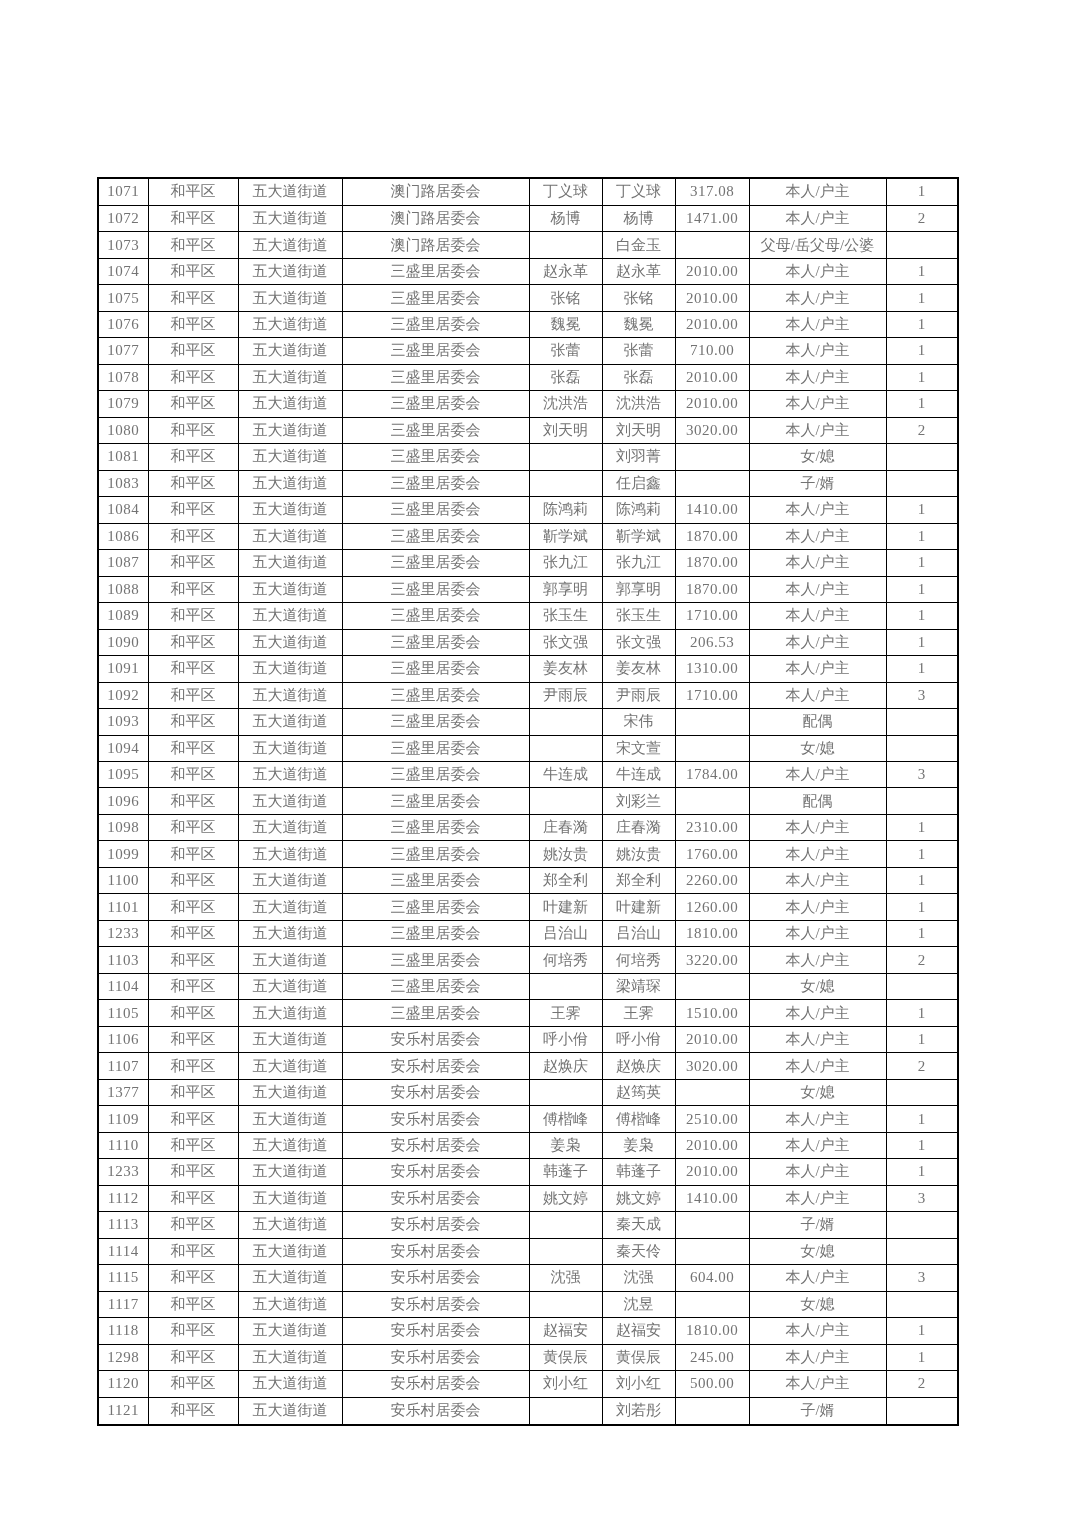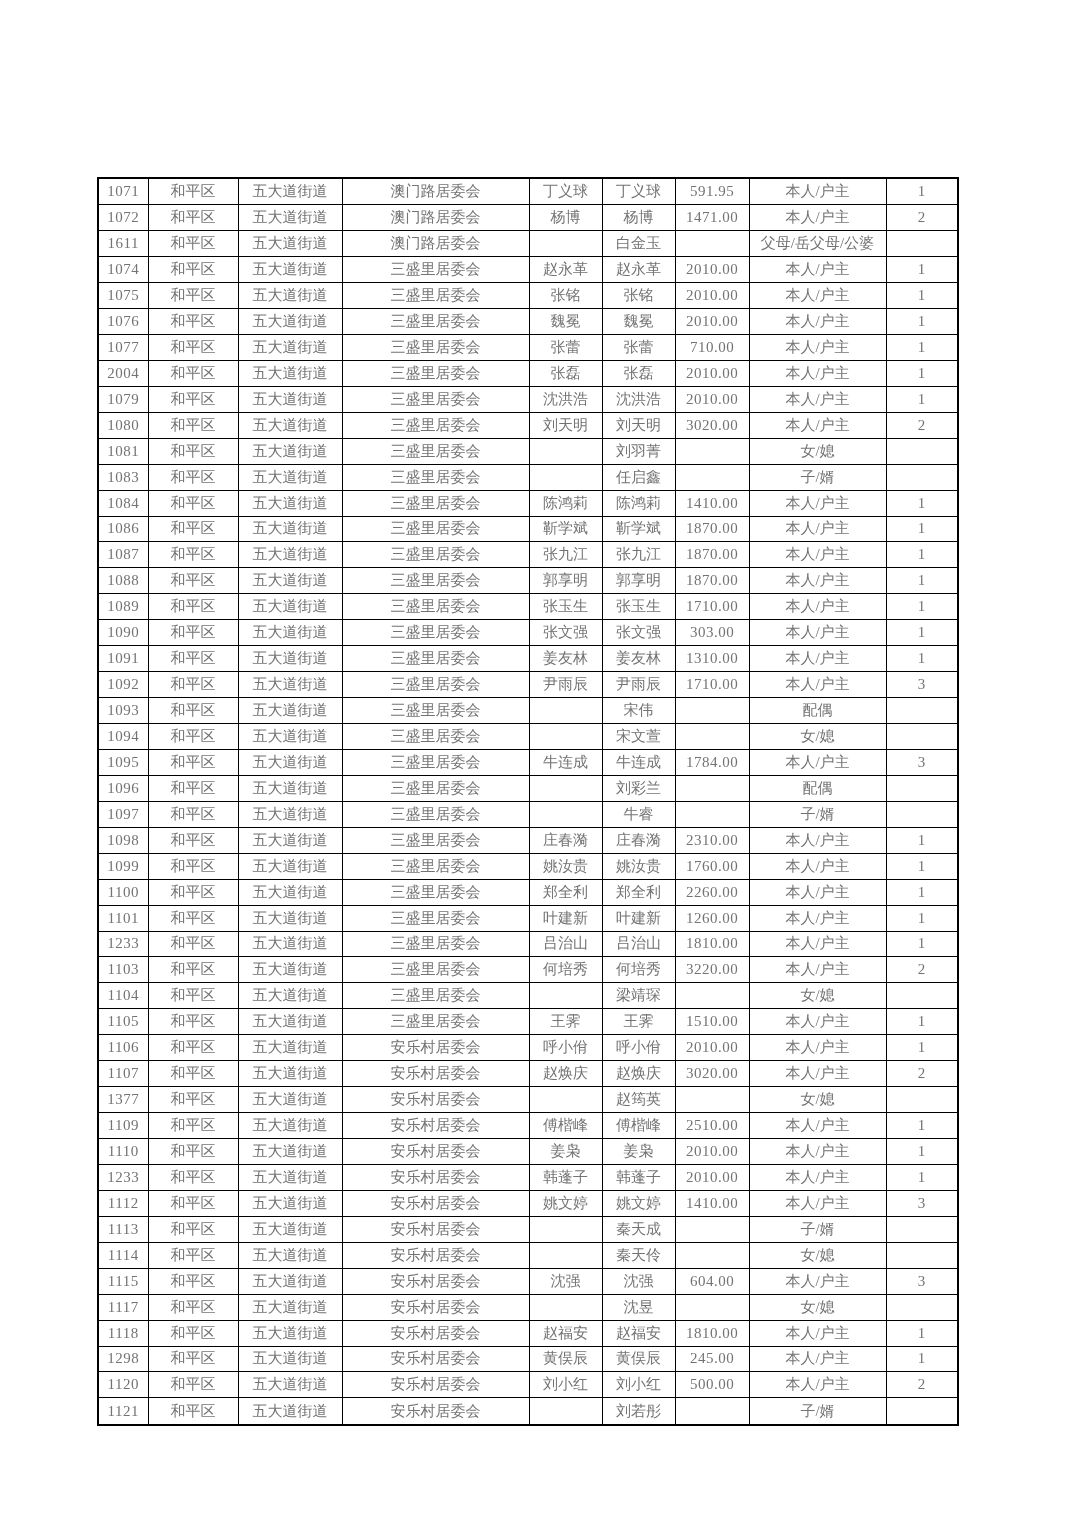--- a/index.html
+++ b/index.html
@@ -69,37 +69,37 @@
       <col class="c-count">
     </colgroup>
     <tbody>
         <tr>
           <td class="col-id">1071</td>
           <td class="col-district">和平区</td>
           <td class="col-street">五大道街道</td>
           <td class="col-committee">澳门路居委会</td>
           <td class="col-applicant">丁义球</td>
           <td class="col-member">丁义球</td>
-          <td class="col-amount">591.95</td>
+          <td class="col-amount">317.08</td>
           <td class="col-relation">本人/户主</td>
           <td class="col-count">1</td>
         </tr>
         <tr>
           <td class="col-id">1072</td>
           <td class="col-district">和平区</td>
           <td class="col-street">五大道街道</td>
           <td class="col-committee">澳门路居委会</td>
           <td class="col-applicant">杨博</td>
           <td class="col-member">杨博</td>
           <td class="col-amount">1471.00</td>
           <td class="col-relation">本人/户主</td>
           <td class="col-count">2</td>
         </tr>
         <tr>
-          <td class="col-id">1611</td>
+          <td class="col-id">1073</td>
           <td class="col-district">和平区</td>
           <td class="col-street">五大道街道</td>
           <td class="col-committee">澳门路居委会</td>
           <td class="col-applicant"></td>
           <td class="col-member">白金玉</td>
           <td class="col-amount"></td>
           <td class="col-relation">父母/岳父母/公婆</td>
           <td class="col-count"></td>
         </tr>
         <tr>
@@ -140,21 +140,21 @@
           <td class="col-district">和平区</td>
           <td class="col-street">五大道街道</td>
           <td class="col-committee">三盛里居委会</td>
           <td class="col-applicant">张蕾</td>
           <td class="col-member">张蕾</td>
           <td class="col-amount">710.00</td>
           <td class="col-relation">本人/户主</td>
           <td class="col-count">1</td>
         </tr>
         <tr>
-          <td class="col-id">2004</td>
+          <td class="col-id">1078</td>
           <td class="col-district">和平区</td>
           <td class="col-street">五大道街道</td>
           <td class="col-committee">三盛里居委会</td>
           <td class="col-applicant">张磊</td>
           <td class="col-member">张磊</td>
           <td class="col-amount">2010.00</td>
           <td class="col-relation">本人/户主</td>
           <td class="col-count">1</td>
         </tr>
         <tr>
@@ -256,21 +256,21 @@
           <td class="col-relation">本人/户主</td>
           <td class="col-count">1</td>
         </tr>
         <tr>
           <td class="col-id">1090</td>
           <td class="col-district">和平区</td>
           <td class="col-street">五大道街道</td>
           <td class="col-committee">三盛里居委会</td>
           <td class="col-applicant">张文强</td>
           <td class="col-member">张文强</td>
-          <td class="col-amount">303.00</td>
+          <td class="col-amount">206.53</td>
           <td class="col-relation">本人/户主</td>
           <td class="col-count">1</td>
         </tr>
         <tr>
           <td class="col-id">1091</td>
           <td class="col-district">和平区</td>
           <td class="col-street">五大道街道</td>
           <td class="col-committee">三盛里居委会</td>
           <td class="col-applicant">姜友林</td>
           <td class="col-member">姜友林</td>
@@ -324,31 +324,20 @@
         </tr>
         <tr>
           <td class="col-id">1096</td>
           <td class="col-district">和平区</td>
           <td class="col-street">五大道街道</td>
           <td class="col-committee">三盛里居委会</td>
           <td class="col-applicant"></td>
           <td class="col-member">刘彩兰</td>
           <td class="col-amount"></td>
           <td class="col-relation">配偶</td>
-          <td class="col-count"></td>
-        </tr>
-        <tr>
-          <td class="col-id">1097</td>
-          <td class="col-district">和平区</td>
-          <td class="col-street">五大道街道</td>
-          <td class="col-committee">三盛里居委会</td>
-          <td class="col-applicant"></td>
-          <td class="col-member">牛睿</td>
-          <td class="col-amount"></td>
-          <td class="col-relation">子/婿</td>
           <td class="col-count"></td>
         </tr>
         <tr>
           <td class="col-id">1098</td>
           <td class="col-district">和平区</td>
           <td class="col-street">五大道街道</td>
           <td class="col-committee">三盛里居委会</td>
           <td class="col-applicant">庄春漪</td>
           <td class="col-member">庄春漪</td>
           <td class="col-amount">2310.00</td>

